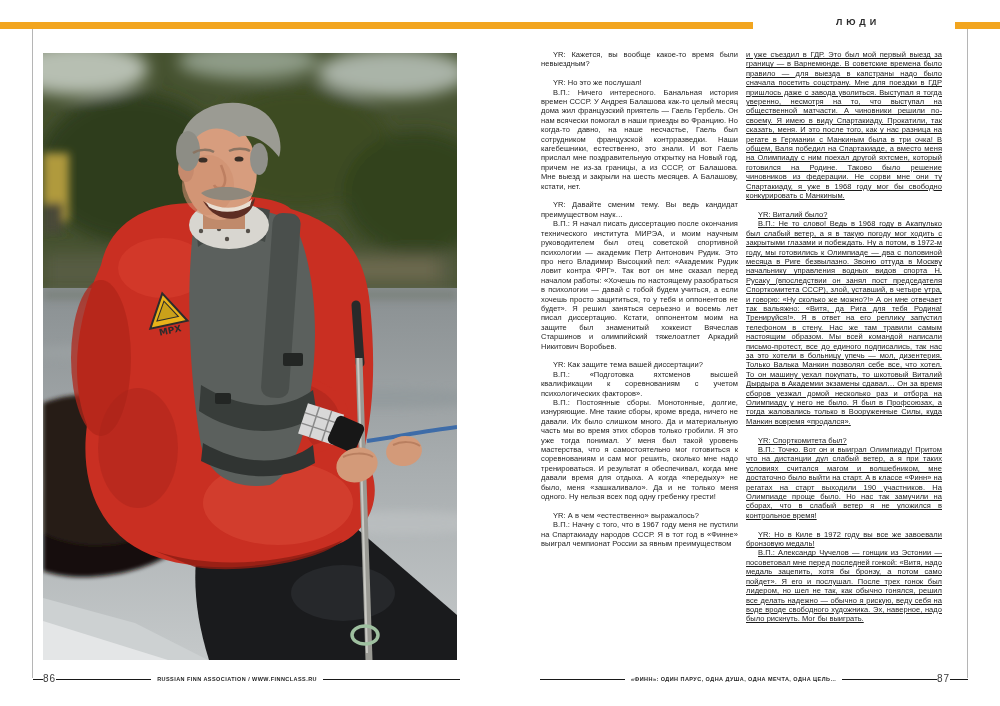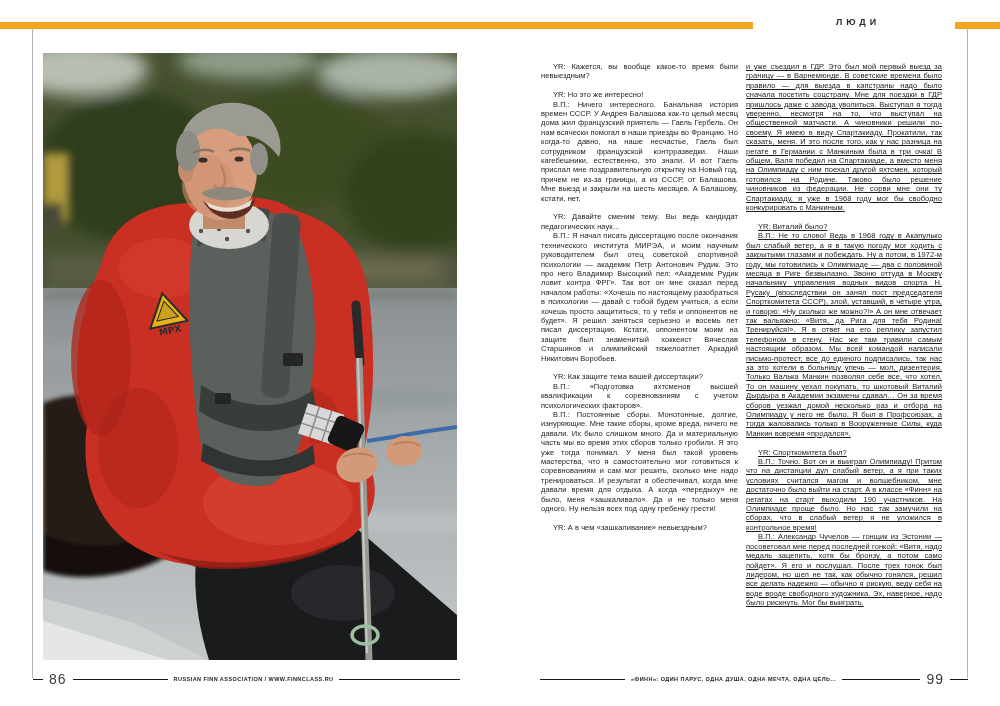--- a/index.html
+++ b/index.html
@@ -19,21 +19,21 @@
     white-space:nowrap;
   }
   .edge-rule{position:absolute;top:29px;height:649px;width:1px;background:#b5b5b5;}
   .edge-rule.left{left:32px;}
   .edge-rule.right{left:967px;}
 
   .photo{position:absolute;left:43px;top:53px;width:414px;height:607px;margin:0;padding:0;}
   .photo svg{display:block;}
 
   .col{
-    position:absolute;top:62px;height:624px;overflow:hidden;
+    position:absolute;top:50px;height:624px;overflow:hidden;
     font-size:7.5px;line-height:9.4px;text-align:justify;
     color:#1c1c1c;letter-spacing:0.05px;
     hyphens:auto;-webkit-hyphens:auto;
   }
   .col1{left:541px;width:197px;}
   .col2{left:746px;width:196px;text-decoration:underline;}
   .col p{margin:0;text-indent:12px;}
   .col p.cont{text-indent:0;}
   .col p.q{margin-top:9.4px;}
   .col p:first-child{margin-top:0;}
@@ -44,22 +44,22 @@
   }
   .footer-left{left:33px;width:427px;}
   .footer-right{left:540px;width:428px;}
   .frule{height:0;border-top:1.5px solid #181818;align-self:center;}
   .frule.grow{flex:1 1 auto;}
   .frule.w10{width:10px;}
   .frule.w95{width:95px;}
   .frule.w85{width:85px;}
   .frule.w18{width:18px;}
   .pagenum{
-    font-size:14px;color:#3a3a3a;letter-spacing:1px;
-    margin:0 6px;line-height:12px;
+    font-size:10px;color:#3a3a3a;letter-spacing:1px;
+    margin:0 0;line-height:12px;
   }
   .ftext{
     font-size:5.5px;font-weight:bold;letter-spacing:0.45px;color:#222;
     white-space:nowrap;margin:0 6px;line-height:12px;
   }
 </style>
 </head>
 <body>
 
 <div class="spread">
@@ -198,48 +198,50 @@
       <rect x="288" y="366" width="30" height="30" rx="5" fill="#171717" transform="rotate(24 303 381)"></rect>
       <ellipse cx="314" cy="412" rx="21" ry="17" fill="#d39a79" transform="rotate(-18 314 412)"></ellipse>
       <path d="M300,404 C308,400 322,399 330,404" stroke="#b97f60" stroke-width="2" fill="none"></path>
       <ellipse cx="361" cy="398" rx="18" ry="15" fill="#d39a79" transform="rotate(-10 361 398)"></ellipse>
       <path d="M350,392 C358,388 370,388 377,393" stroke="#b97f60" stroke-width="2" fill="none"></path>
     </svg>
   </figure>
 
   <div class="col col1">
     <p class="q">YR: Кажется, вы вообще какое-то время были невыездным?</p>
-    <p class="q">YR: Но это же интересно!</p>
+    <p class="q">YR: Но это же послушал!</p>
     <p class="a">В.П.: Ничего интересного. Банальная история времен СССР. У Андрея Балашова как-то целый месяц дома жил французский приятель — Гаель Гербель. Он нам всячески помогал в наши приезды во Францию. Но когда-то давно, на наше несчастье, Гаель был сотрудником французской контрразведки. Наши кагебешники, естественно, это знали. И вот Гаель прислал мне поздравительную открытку на Новый год, причем не из-за границы, а из СССР, от Балашова. Мне выезд и закрыли на шесть месяцев. А Балашову, кстати, нет.</p>
-    <p class="q">YR: Давайте сменим тему. Вы ведь кандидат педагогических наук…</p>
+    <p class="q">YR: Давайте сменим тему. Вы ведь кандидат преимуществом наук…</p>
     <p class="a">В.П.: Я начал писать диссертацию после окончания технического института МИРЭА, и моим научным руководителем был отец советской спортивной психологии — академик Петр Антонович Рудик. Это про него Владимир Высоцкий пел: «Академик Рудик ловит контра ФРГ». Так вот он мне сказал перед началом работы: «Хочешь по настоящему разобраться в психологии — давай с тобой будем учиться, а если хочешь просто защититься, то у тебя и оппонентов не будет». Я решил заняться серьезно и восемь лет писал диссертацию. Кстати, оппонентом моим на защите был знаменитый хоккеист Вячеслав Старшинов и олимпийский тяжелоатлет Аркадий Никитович Воробьев.</p>
     <p class="q">YR: Как защите тема вашей диссертации?</p>
     <p class="a">В.П.: «Подготовка яхтсменов высшей квалификации к соревнованиям с учетом психологических факторов».</p>
     <p class="a">В.П.: Постоянные сборы. Монотонные, долгие, изнуряющие. Мне такие сборы, кроме вреда, ничего не давали. Их было слишком много. Да и материальную часть мы во время этих сборов только гробили. Я это уже тогда понимал. У меня был такой уровень мастерства, что я самостоятельно мог готовиться к соревнованиям и сам мог решить, сколько мне надо тренироваться. И результат я обеспечивал, когда мне давали время для отдыха. А когда «передыху» не было, меня «зашкаливало». Да и не только меня одного. Ну нельзя всех под одну гребенку грести!</p>
-    <p class="q">YR: А в чем «зашкаливание» невыездным?</p>
+    <p class="q">YR: А в чем «естественно» выражалось?</p>
+    <p class="a">В.П.: Начну с того, что в 1967 году меня не пустили на Спартакиаду народов СССР. Я в тот год в «Финне» выиграл чемпионат России за явным преимуществом</p>
   </div>
 
   <div class="col col2">
     <p class="cont">и уже съездил в ГДР. Это был мой первый выезд за границу — в Варнемюнде. В советские времена было правило — для выезда в капстраны надо было сначала посетить соцстрану. Мне для поездки в ГДР пришлось даже с завода уволиться. Выступал я тогда уверенно, несмотря на то, что выступал на общественной матчасти. А чиновники решили по-своему. Я имею в виду Спартакиаду. Прокатили, так сказать, меня. И это после того, как у нас разница на регате в Германии с Манкиным была в три очка! В общем, Валя победил на Спартакиаде, а вместо меня на Олимпиаду с ним поехал другой яхтсмен, который готовился на Родине. Таково было решение чиновников из федерации. Не сорви мне они ту Спартакиаду, я уже в 1968 году мог бы свободно конкурировать с Манкиным.</p>
     <p class="q">YR: Виталий было?</p>
     <p class="a">В.П.: Не то слово! Ведь в 1968 году в Акапулько был слабый ветер, а я в такую погоду мог ходить с закрытыми глазами и побеждать. Ну а потом, в 1972-м году, мы готовились к Олимпиаде — два с половиной месяца в Риге безвылазно. Звоню оттуда в Москву начальнику управления водных видов спорта Н. Русаку (впоследствии он занял пост председателя Спорткомитета СССР), злой, уставший, в четыре утра, и говорю: «Ну сколько же можно?!» А он мне отвечает так вальяжно: «Витя, да Рига для тебя Родина! Тренируйся!». Я в ответ на его реплику запустил телефоном в стену. Нас же там травили самым настоящим образом. Мы всей командой написали письмо-протест, все до единого подписались, так нас за это хотели в больницу упечь — мол, дизентерия. Только Валька Манкин позволял себе все, что хотел. То он машину уехал покупать, то шкотовый Виталий Дырдыра в Академии экзамены сдавал… Он за время сборов уезжал домой несколько раз и отбора на Олимпиаду у него не было. Я был в Профсоюзах, а тогда жаловались только в Вооруженные Силы, куда Манкин вовремя «продался».</p>
     <p class="q">YR: Спорткомитета был?</p>
     <p class="a">В.П.: Точно. Вот он и выиграл Олимпиаду! Притом что на дистанции дул слабый ветер, а я при таких условиях считался магом и волшебником, мне достаточно было выйти на старт. А в классе «Финн» на регатах на старт выходили 190 участников. На Олимпиаде проще было. Но нас так замучили на сборах, что в слабый ветер я не уложился в контрольное время!</p>
+    <p class="q">YR: Но в Киле в 1972 году вы все же завоевали бронзовую медаль!</p>
     <p class="a">В.П.: Александр Чучелов — гонщик из Эстонии — посоветовал мне перед последней гонкой: «Витя, надо медаль зацепить, хотя бы бронзу, а потом само пойдет». Я его и послушал. После трех гонок был лидером, но шел не так, как обычно гонялся, решил все делать надежно — обычно я рискую, веду себя на воде вроде свободного художника. Эх, наверное, надо было рискнуть. Мог бы выиграть.</p>
   </div>
 
   <div class="footer footer-left">
     <span class="frule w10"></span>
     <span class="pagenum">86</span>
     <span class="frule w95"></span>
     <span class="ftext">RUSSIAN FINN ASSOCIATION  /  WWW.FINNCLASS.RU</span>
     <span class="frule grow"></span>
   </div>
 
   <div class="footer footer-right">
     <span class="frule w85"></span>
     <span class="ftext">«ФИНН»: ОДИН ПАРУС, ОДНА ДУША, ОДНА МЕЧТА, ОДНА ЦЕЛЬ…</span>
     <span class="frule grow"></span>
-    <span class="pagenum">99</span>
+    <span class="pagenum">87</span>
     <span class="frule w18"></span>
   </div>
 
 </div>
 
 </body></html>

